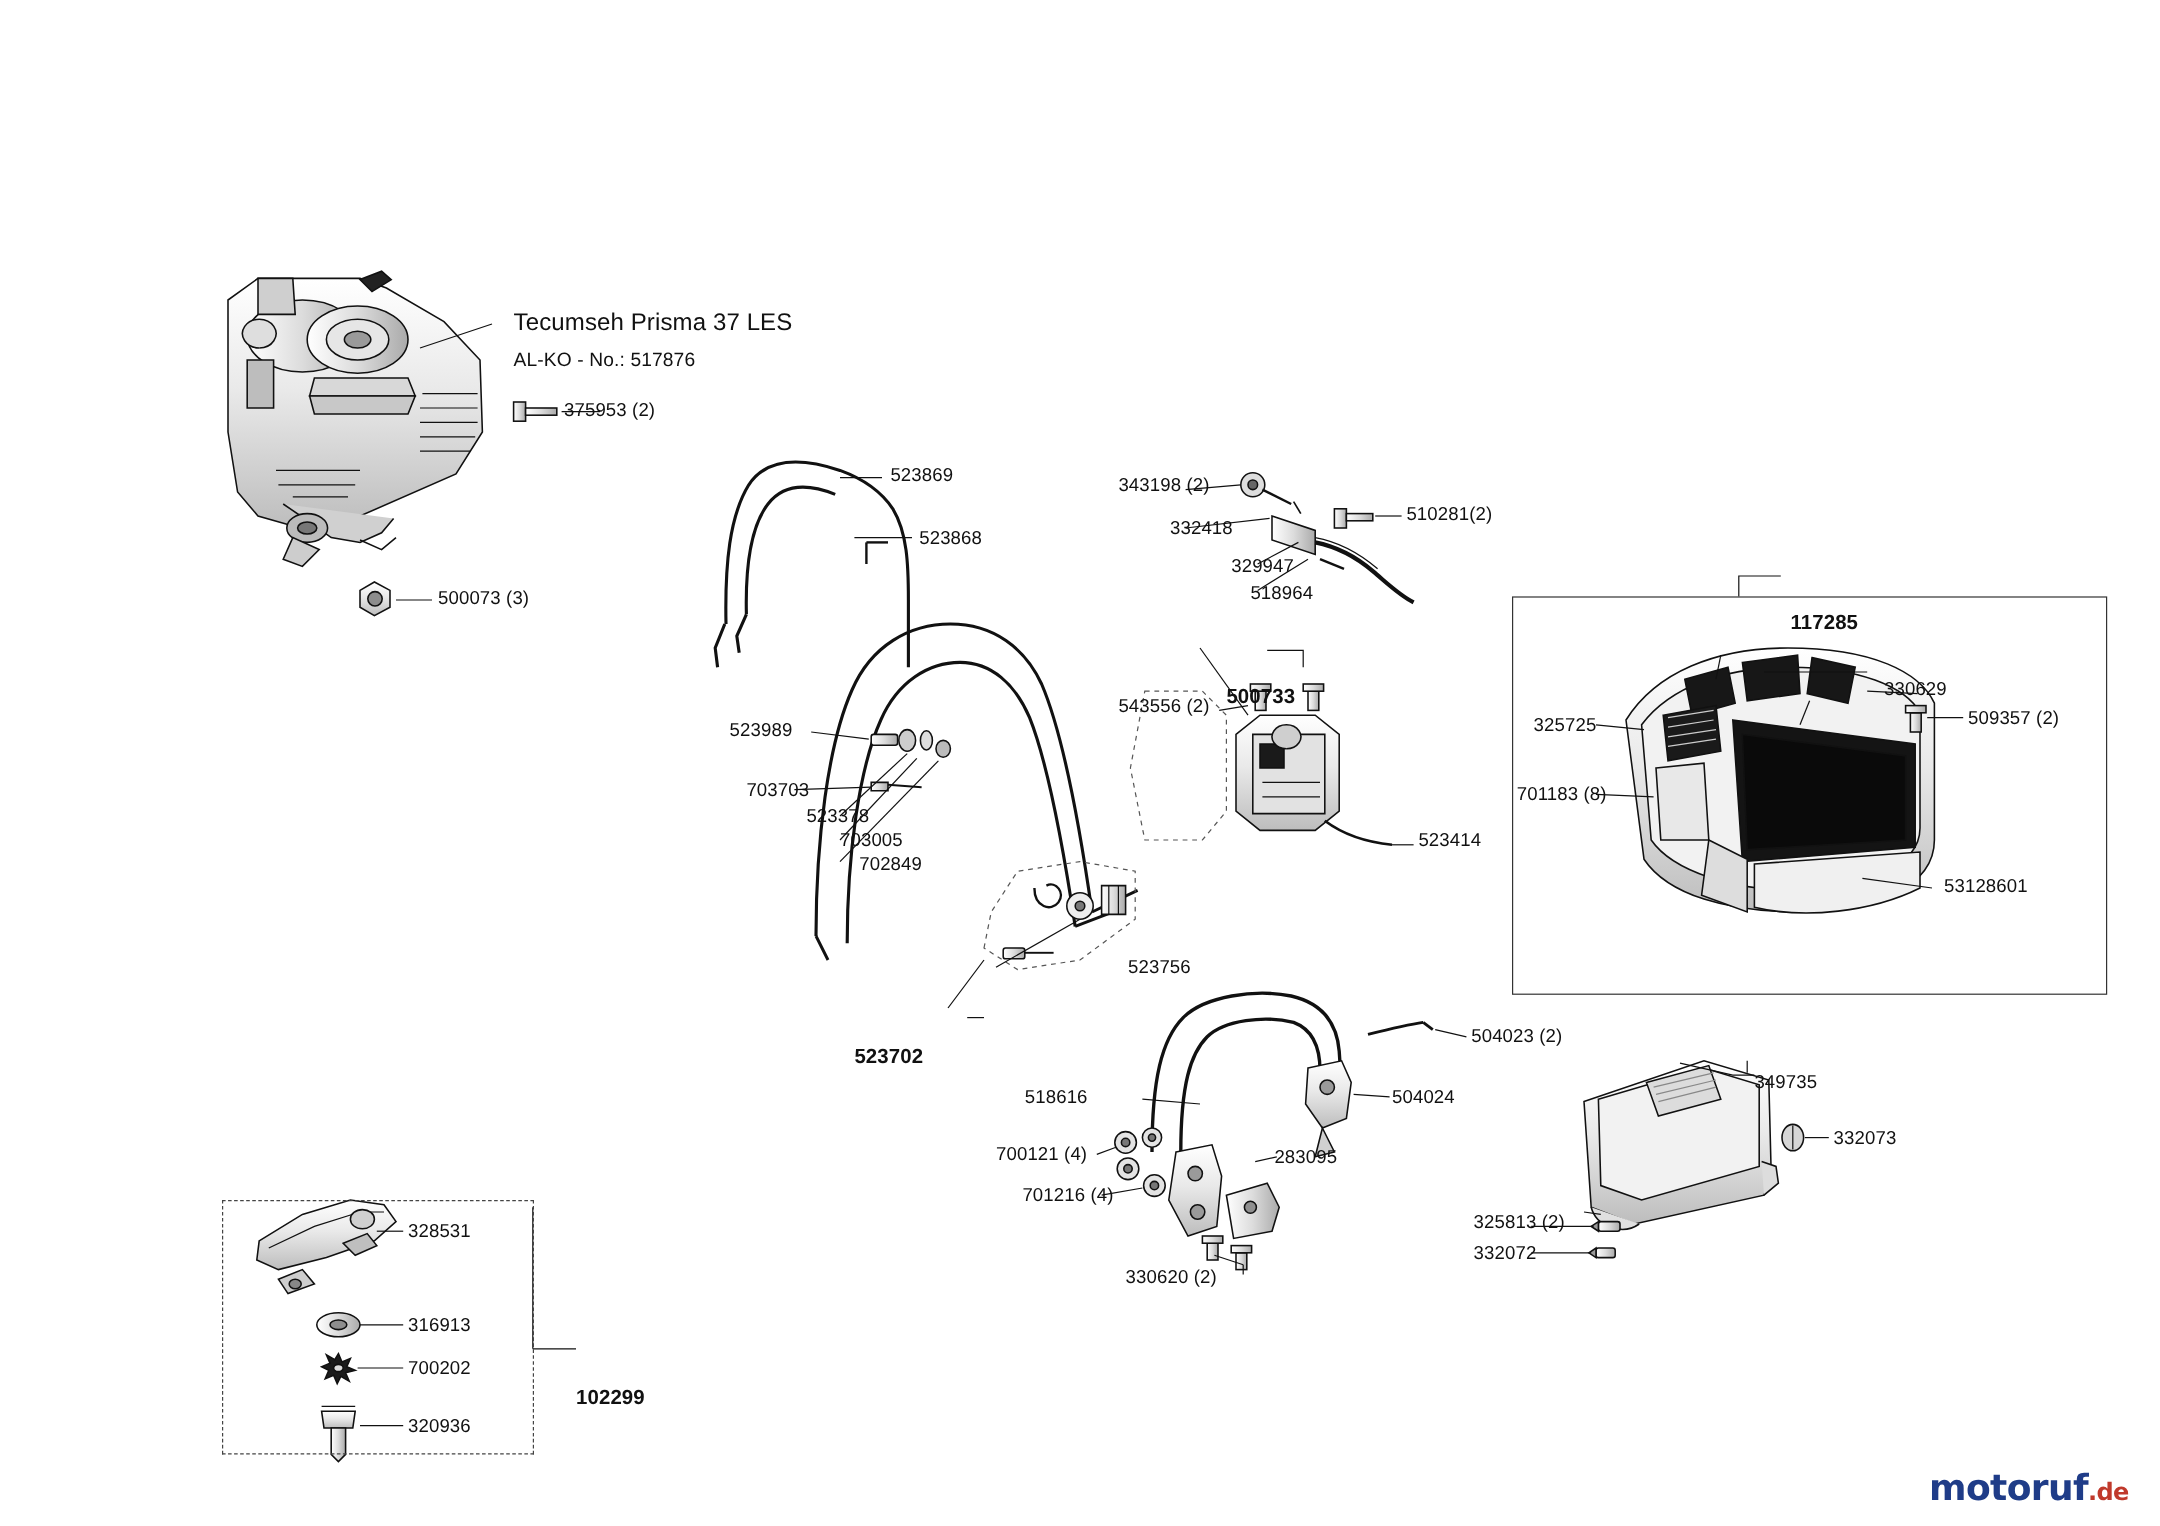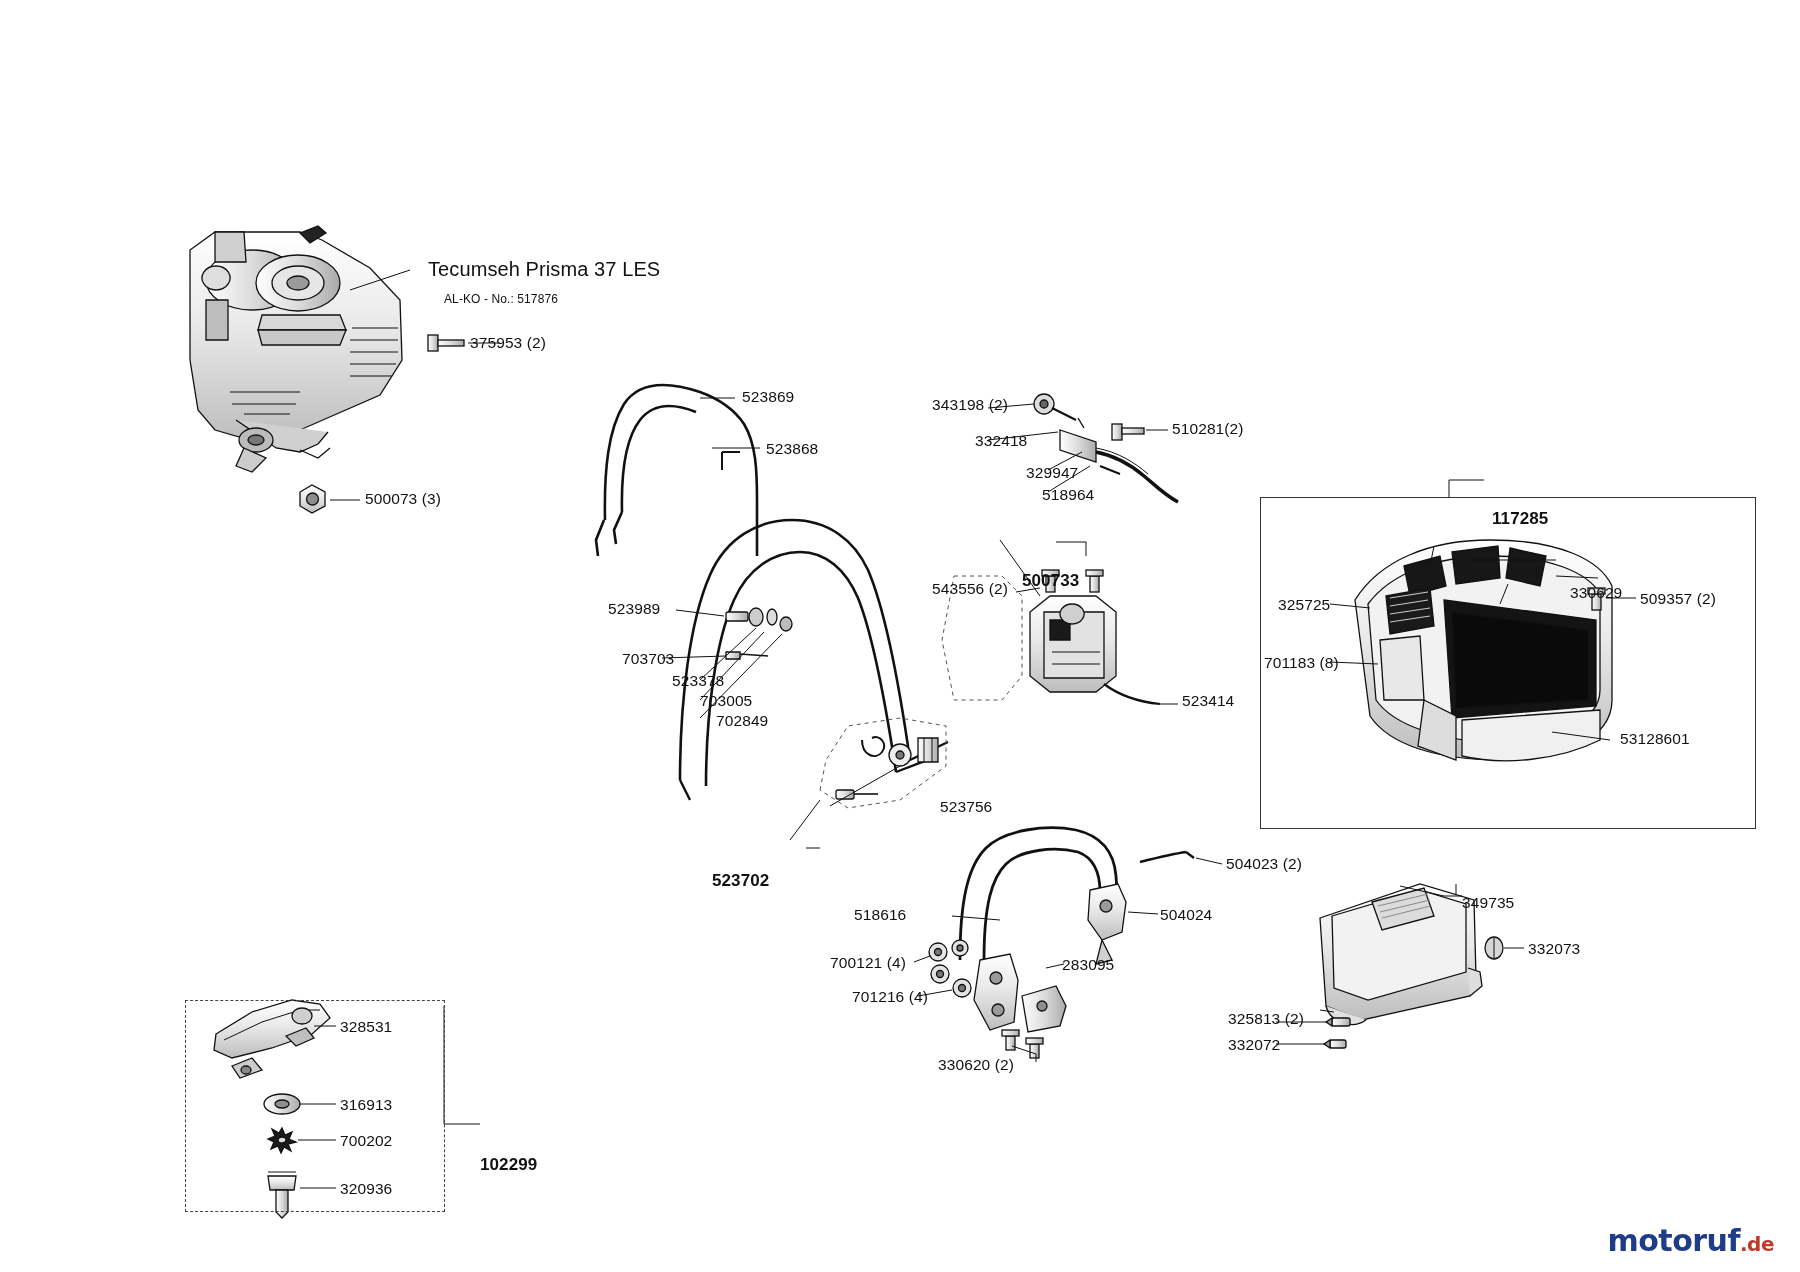--- a/index.html
+++ b/index.html
@@ -3,21 +3,21 @@
 <meta charset="utf-8">
 <style>
   html,body{margin:0;padding:0;background:#ffffff;}
   body{width:1800px;height:1272px;position:relative;overflow:hidden;
        font-family:"Liberation Sans",sans-serif;color:#111;}
   .stage{position:absolute;left:0;top:0;width:1800px;height:1272px;}
 
   .lbl{position:absolute;font-size:15.5px;color:#111;white-space:nowrap;letter-spacing:.1px;}
   .lbl.bold{font-weight:bold;font-size:17px;margin-top:43px;}
   .lbl.title{font-size:20px;}
-  .lbl.sub{font-size:12px;margin-left:16px;}
+  .lbl.sub{font-size:16px;}
 
   .dashbox{position:absolute;border:1px dashed #444;}
   .solidbox{position:absolute;border:1px solid #333;}
 
   svg.draw{position:absolute;left:0;top:0;width:1800px;height:1272px;overflow:visible;}
 
   .wm{position:absolute;right:26px;bottom:14px;font-size:30px;font-weight:bold;
       color:#1f3c88;letter-spacing:-0.5px;font-family:"DejaVu Sans",sans-serif;}
   .wm .de{color:#c0392b;font-size:20px;}
 </style>
@@ -331,21 +331,21 @@
 
   <div class="lbl" style="left:1026px;top:464px;">329947</div>
   <div class="lbl" style="left:1042px;top:486px;">518964</div>
   <div class="lbl" style="left:1172px;top:420px;">510281(2)</div>
 
   <div class="lbl bold" style="left:1022px;top:528px;">500733</div>
   <div class="lbl" style="left:932px;top:580px;">543556 (2)</div>
   <div class="lbl" style="left:1182px;top:692px;text-align:center;">523414</div>
 
   <div class="lbl bold" style="left:1492px;top:466px;">117285</div>
-  <div class="lbl" style="left:1570px;top:584px;text-align:center;">330629</div>
+  <div class="lbl" style="left:1570px;top:566px;text-align:center;">330629</div>
   <div class="lbl" style="left:1640px;top:590px;">509357 (2)</div>
   <div class="lbl" style="left:1278px;top:596px;">325725</div>
   <div class="lbl" style="left:1264px;top:654px;">701183 (8)</div>
   <div class="lbl" style="left:1620px;top:730px;">53128601</div>
 
   <div class="lbl" style="left:1226px;top:855px;">504023 (2)</div>
   <div class="lbl" style="left:1160px;top:906px;">504024</div>
   <div class="lbl" style="left:1062px;top:956px;">283095</div>
   <div class="lbl" style="left:854px;top:906px;">518616</div>
   <div class="lbl" style="left:830px;top:954px;">700121 (4)</div>

